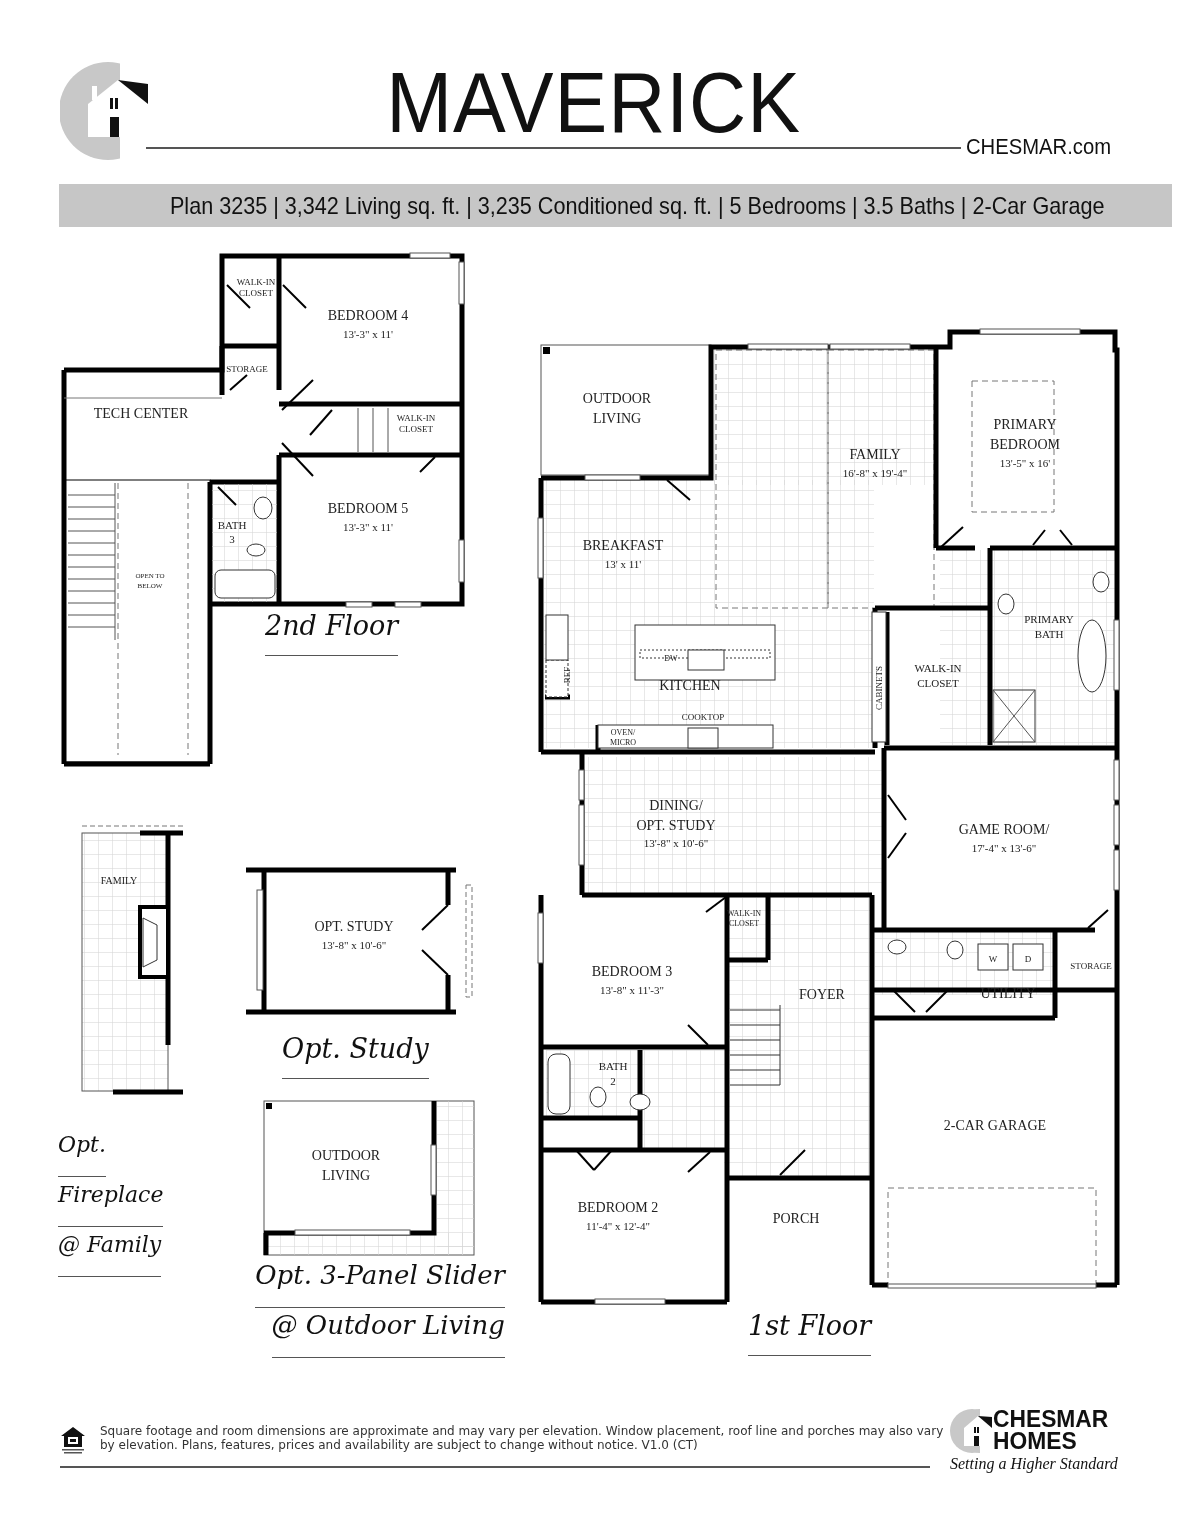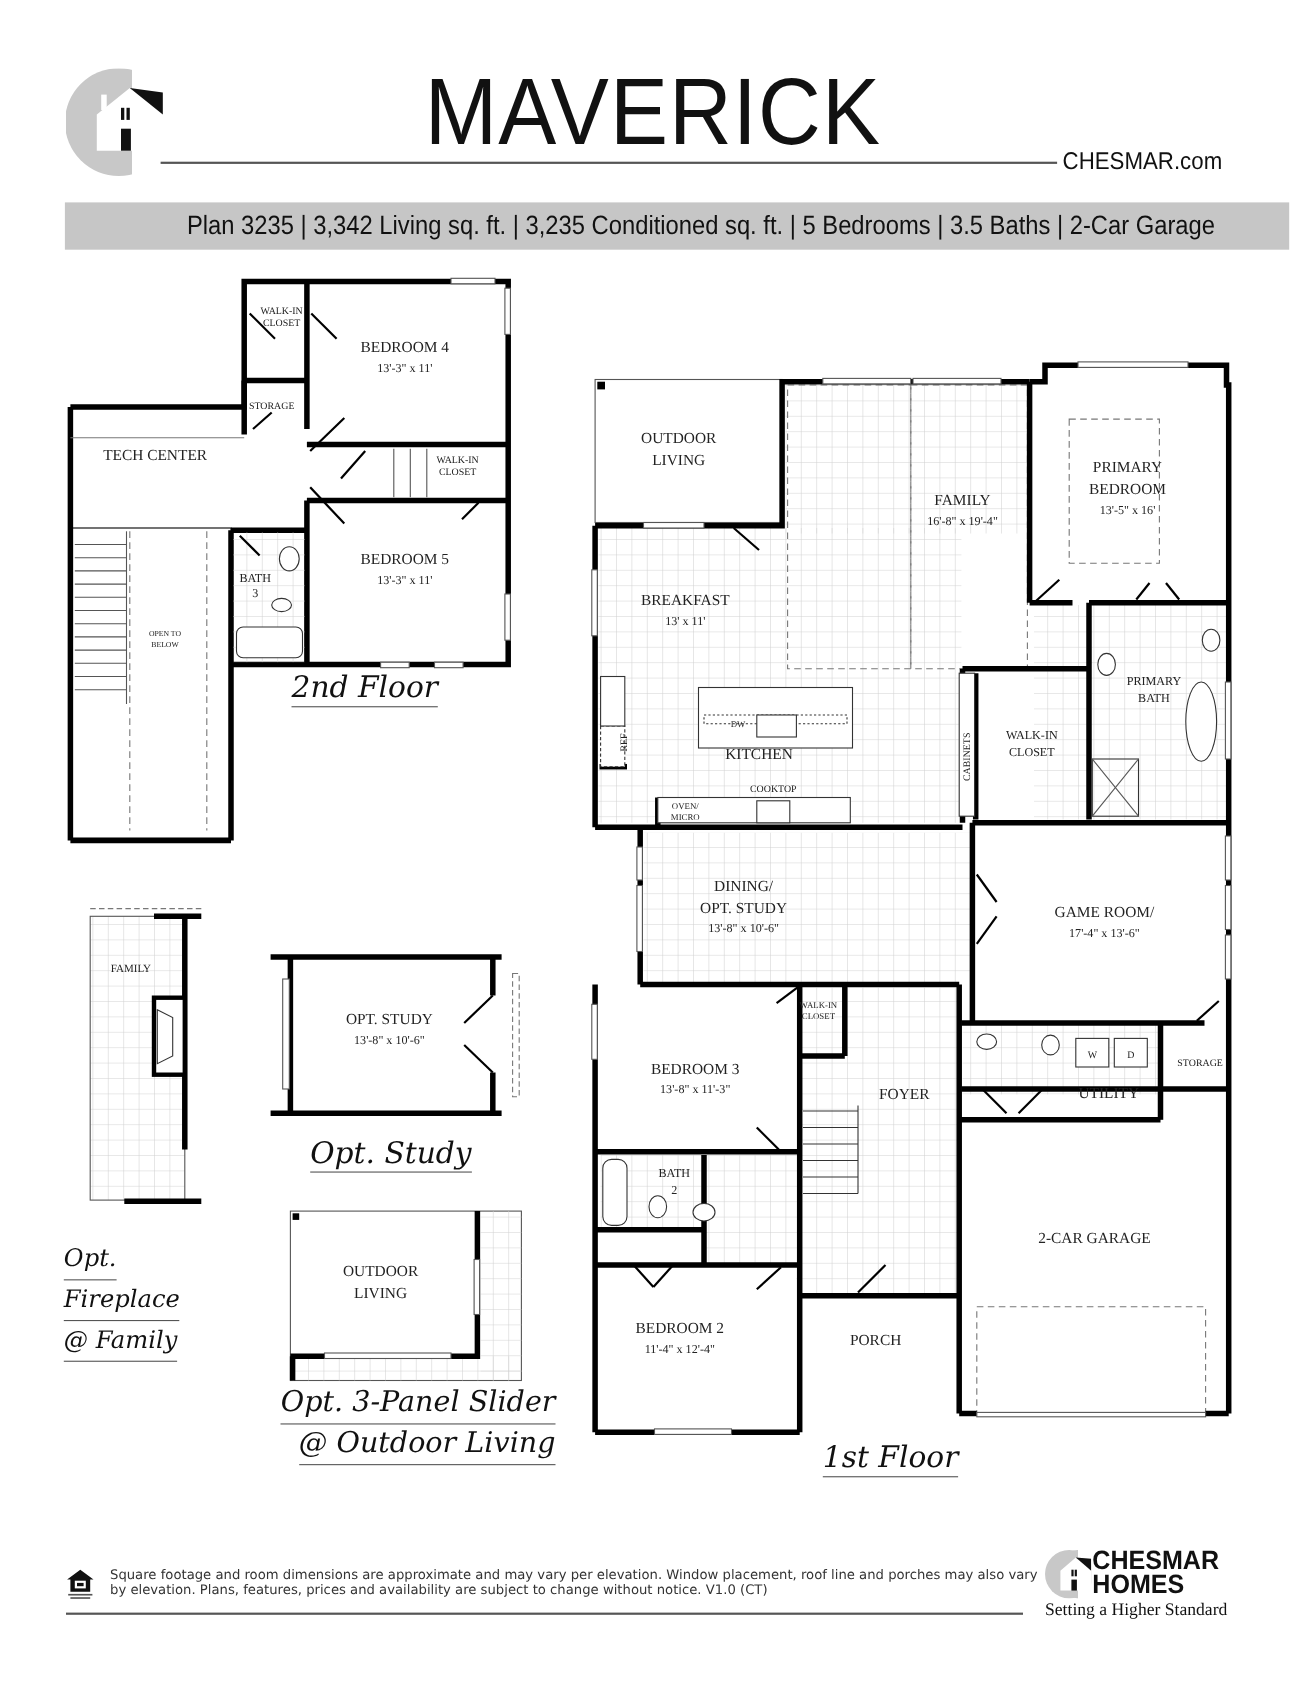--- a/index.html
+++ b/index.html
@@ -7,26 +7,26 @@
   .abs { position:absolute; }
   #logo { left:60px; top:62px; width:90px; height:98px; }
   #title { left:0; width:1187px; top:52px; text-align:center; font-family:"Liberation Sans", sans-serif; font-size:86px; letter-spacing:1px; font-weight:normal; line-height:100px; transform:scaleX(0.92); }
   #title-rule { left:146px; top:147px; width:815px; height:2px; background:#555; }
   #site-link { left:966px; top:134px; font-family:"Liberation Sans", sans-serif; font-size:22px; color:#111; transform:scaleX(0.92); transform-origin:left; }
   #spec-bar { left:59px; top:184px; width:1069px; height:43px; background:#c6c6c6; display:flex; align-items:center; justify-content:center;padding-left:44px; }
   #spec-text { font-family:"Liberation Sans", sans-serif; font-size:24px; color:#111; transform:scaleX(0.9); white-space:nowrap; }
   svg.plan { position:absolute; left:0; top:0; }
   .rl { font-family:"Liberation Serif", serif; fill:#222; text-anchor:middle; }
   .caption { position:absolute; font-family:"DejaVu Serif", serif; font-style:italic; color:#111; white-space:nowrap; }
-  .caption span.u { border-bottom:1.5px solid #555; padding-bottom:1px; display:inline-block; }
+  .caption span.u { border-bottom:1.5px solid #555; padding-bottom:14px; display:inline-block; }
   #footer-rule { left:60px; top:1466px; width:870px; height:1.5px; background:#555; }
   #disclaimer { left:100px; top:1424px; width:845px; font-family:"DejaVu Sans", sans-serif; font-size:12px; line-height:14px; color:#333; }
   #eho-icon { left:60px; top:1426px; width:26px; height:28px; }
   #brand-name { left:993px; top:1408px; font-family:"Liberation Sans", sans-serif; font-weight:bold; font-size:24px; line-height:22px; color:#111; transform:scaleX(0.95); transform-origin:left; }
-  #tagline { left:950px; top:1455px; font-family:"Liberation Serif", serif; font-size:16px; color:#111; }
+  #tagline { left:950px; top:1455px; font-family:"Liberation Serif", serif; font-style:italic; font-size:16px; color:#111; }
 </style>
 </head>
 <body>
 
 <svg id="logo" class="abs" viewBox="0 0 90 98" width="90" height="98">
   <path d="M88 6 A46 46 0 1 0 88 92 L88 78 A32 32 0 1 1 88 20 Z" fill="#c8c8c8"></path>
   <circle cx="48" cy="49" r="49" fill="#c8c8c8" clip-path="inset(0 0 0 0)"></circle>
   <rect x="60" y="0" width="30" height="98" fill="#fff"></rect>
   <polygon points="28,42 58,18 88,42 88,75 28,75" fill="#fff"></polygon>
   <polygon points="58,18 88,22 88,42" fill="#111"></polygon>

